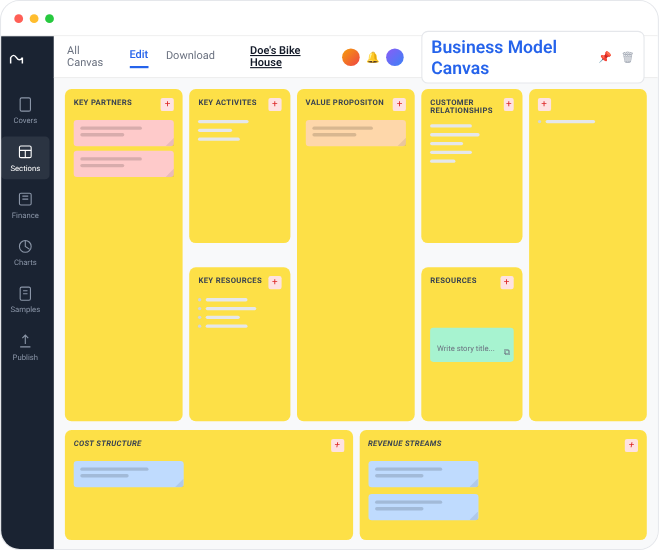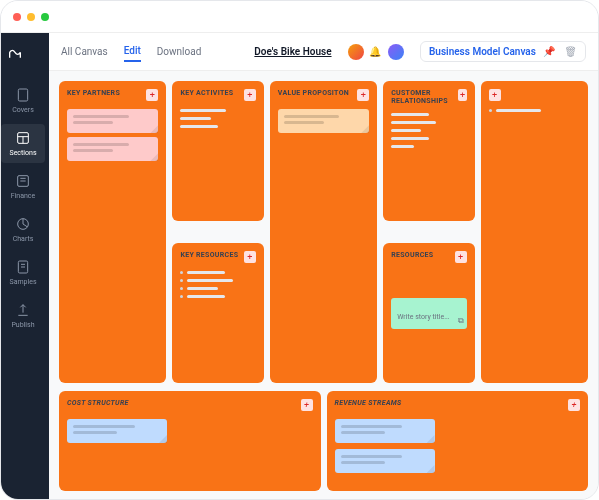--- a/index.html
+++ b/index.html
@@ -21,26 +21,26 @@
 .topbar { height: 38px; display: flex; align-items: center; padding: 0 12px; gap: 16px; background: #fff; border-bottom: 1px solid #eee; }
 .tab { font-size: 10px; color: #6b7280; cursor: pointer; padding: 4px 0; }
 .tab.active { color: #2563eb; border-bottom: 2px solid #2563eb; font-weight: 500; }
 .topbar .spacer { flex: 1; }
 .doc-title { font-size: 10px; font-weight: 600; color: #111827; text-decoration: underline; }
 .avatars { display: flex; gap: 4px; align-items: center; }
 .avatar { width: 16px; height: 16px; border-radius: 50%; background: linear-gradient(135deg, #f59e0b, #ef4444); }
 .avatar2 { background: linear-gradient(135deg, #8b5cf6, #3b82f6); }
 .bell { color: #9ca3af; font-size: 10px; margin: 0 2px; }
 .selector { background: #fff; border: 1px solid #e5e7eb; border-radius: 6px; padding: 4px 8px; display: flex; align-items: center; gap: 8px; }
-.selector .title { font-size: 10px; color: #2563eb; font-weight: 600; }
+.selector .title { font-size: 16px; color: #2563eb; font-weight: 600; }
 .selector .icon { color: #9ca3af; font-size: 10px; }
 .canvas { flex: 1; padding: 10px; display: flex; flex-direction: column; gap: 8px; overflow: hidden; }
 .row { display: flex; gap: 6px; }
 .row.top { flex: 1; min-height: 0; }
-.col { background: #f97316; border-radius: 6px; padding: 8px; flex: 1; display: flex; flex-direction: column; }
+.col { background: #fde047; border-radius: 6px; padding: 8px; flex: 1; display: flex; flex-direction: column; }
 .split-col { flex: 1; display: flex; flex-direction: column; gap: 22px; }
 .split-col .col { flex: 1; }
 .section-header { display: flex; justify-content: space-between; align-items: flex-start; margin-bottom: 8px; }
 .section-title { font-size: 7px; font-weight: 700; color: #374151; letter-spacing: 0.3px; }
 .add-btn { width: 12px; height: 12px; background: #fee2e2; border-radius: 2px; display: flex; align-items: center; justify-content: center; color: #dc2626; font-size: 9px; cursor: pointer; }
 .card { border-radius: 3px; padding: 6px; margin-bottom: 4px; position: relative; }
 .card.pink { background: #fecaca; }
 .card.orange { background: #fed7aa; }
 .card.green { background: #a7f3d0; margin-top: 27px; }
 .card.blue { background: #bfdbfe; }

